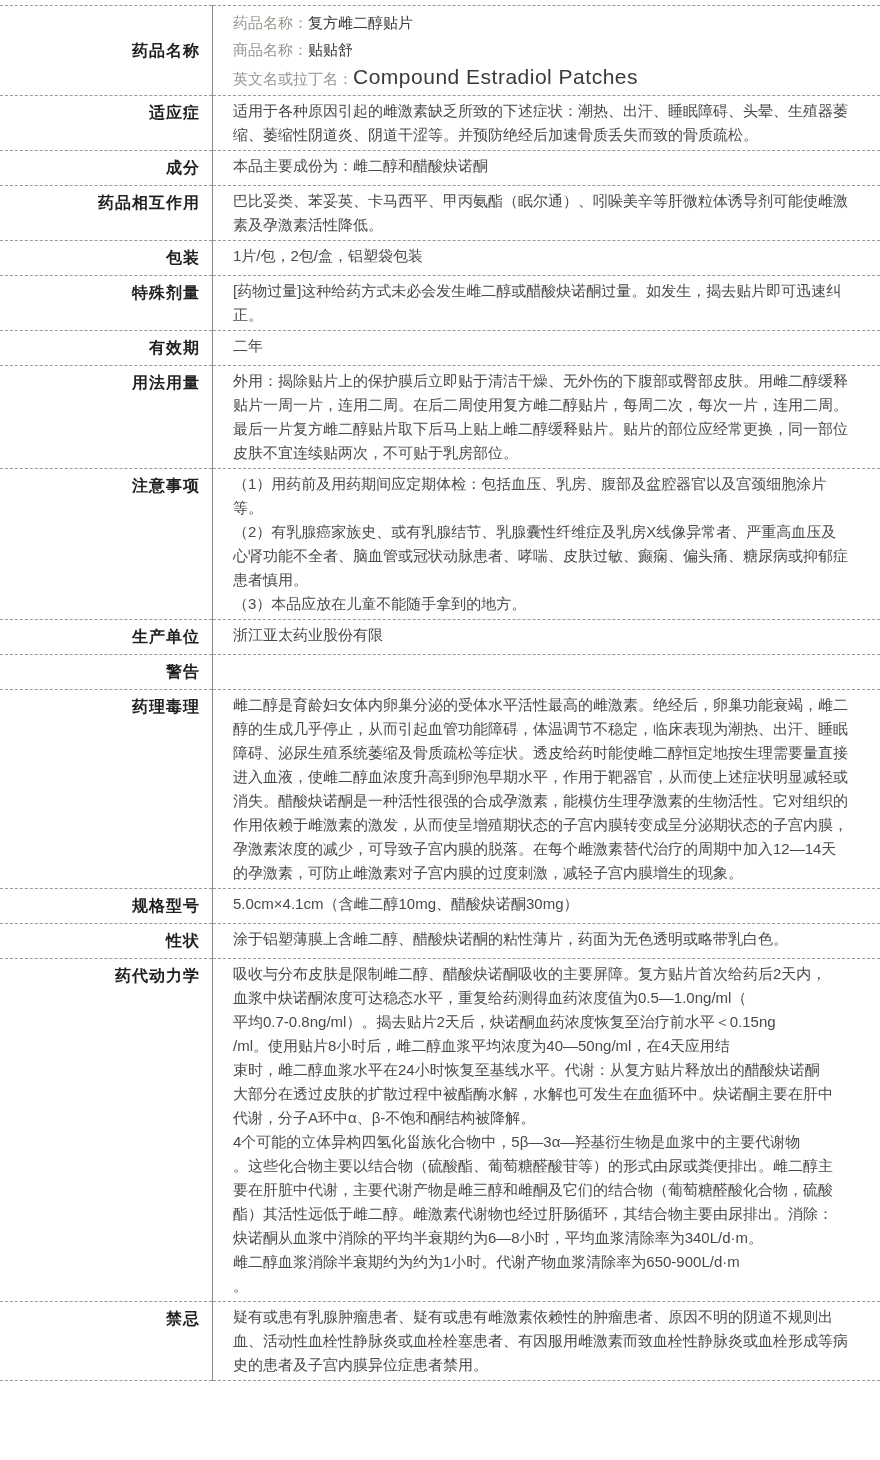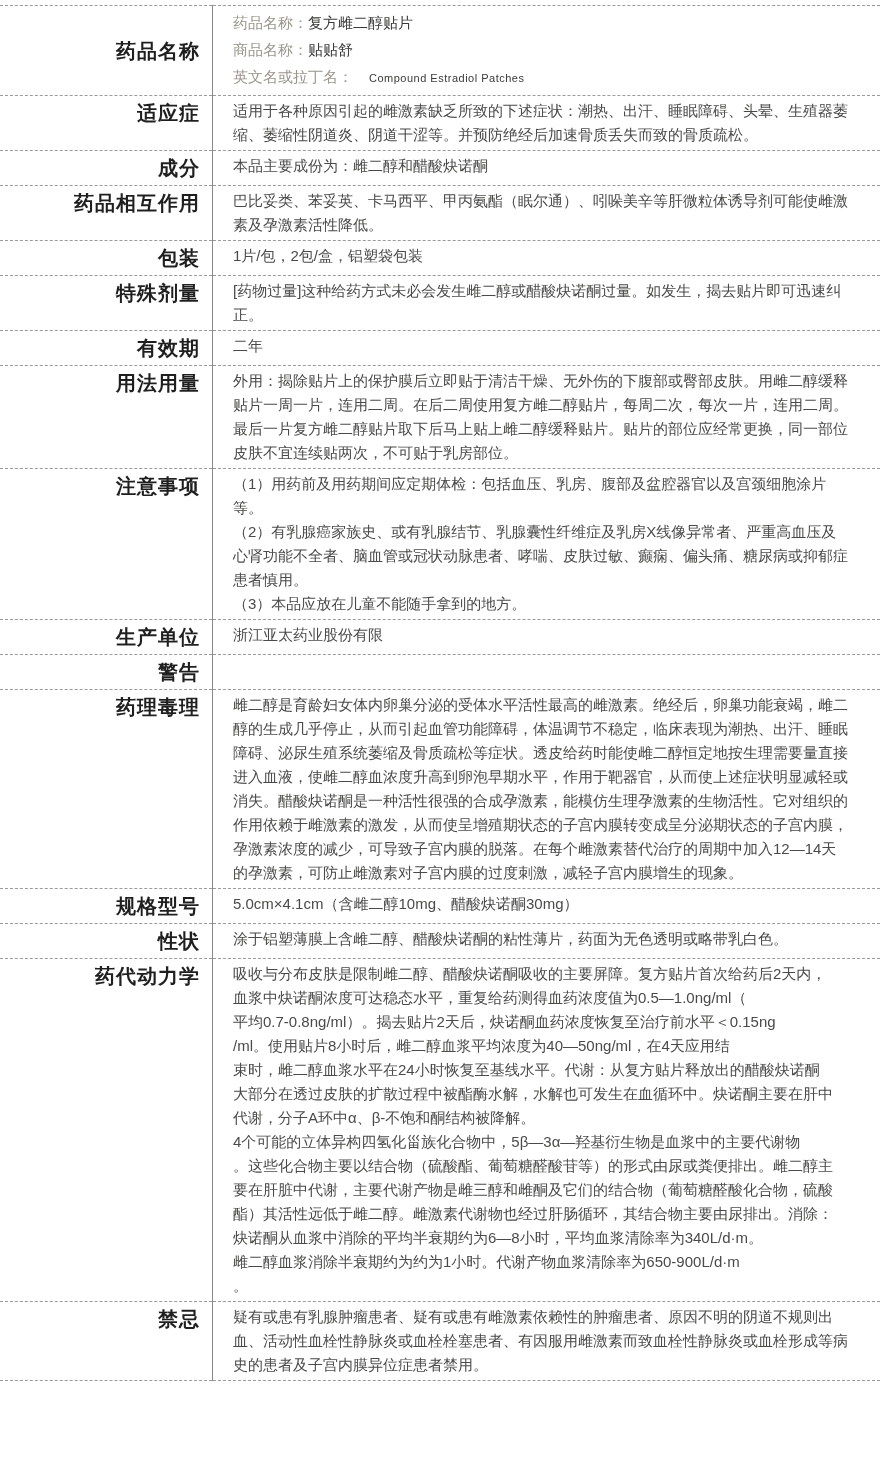--- a/index.html
+++ b/index.html
@@ -22,21 +22,21 @@
   }
   table.drug-table tr {
     border-bottom: 1px dashed #9b9b9b;
   }
   table.drug-table th {
     width: 200px;
     border-right: 1px solid #888888;
     text-align: right;
     vertical-align: top;
     padding: 6px 12px 6px 0;
-    font-size: 20px;
+    font-size: 16px;
     line-height: 22px;
     font-weight: bold;
     color: #1f1f1f;
     letter-spacing: 1px;
   }
   table.drug-table td {
     vertical-align: top;
     padding: 3px 31px 3px 20px;
     font-size: 15px;
     line-height: 24px;
@@ -53,23 +53,22 @@
     line-height: 27px;
   }
   .flabel {
     color: #99958d;
   }
   .fvalue {
     color: #3a3a38;
   }
   .fvalue-en {
     color: #3a3a38;
-    font-size: 11px;
+    font-size: 21px;
     letter-spacing: 0.5px;
-    margin-left: 16px;
   }
 </style>
 </head>
 <body>
 
 <div class="page">
   <table class="drug-table">
     <tbody>
       <tr class="row-first">
         <th>药品名称</th>

